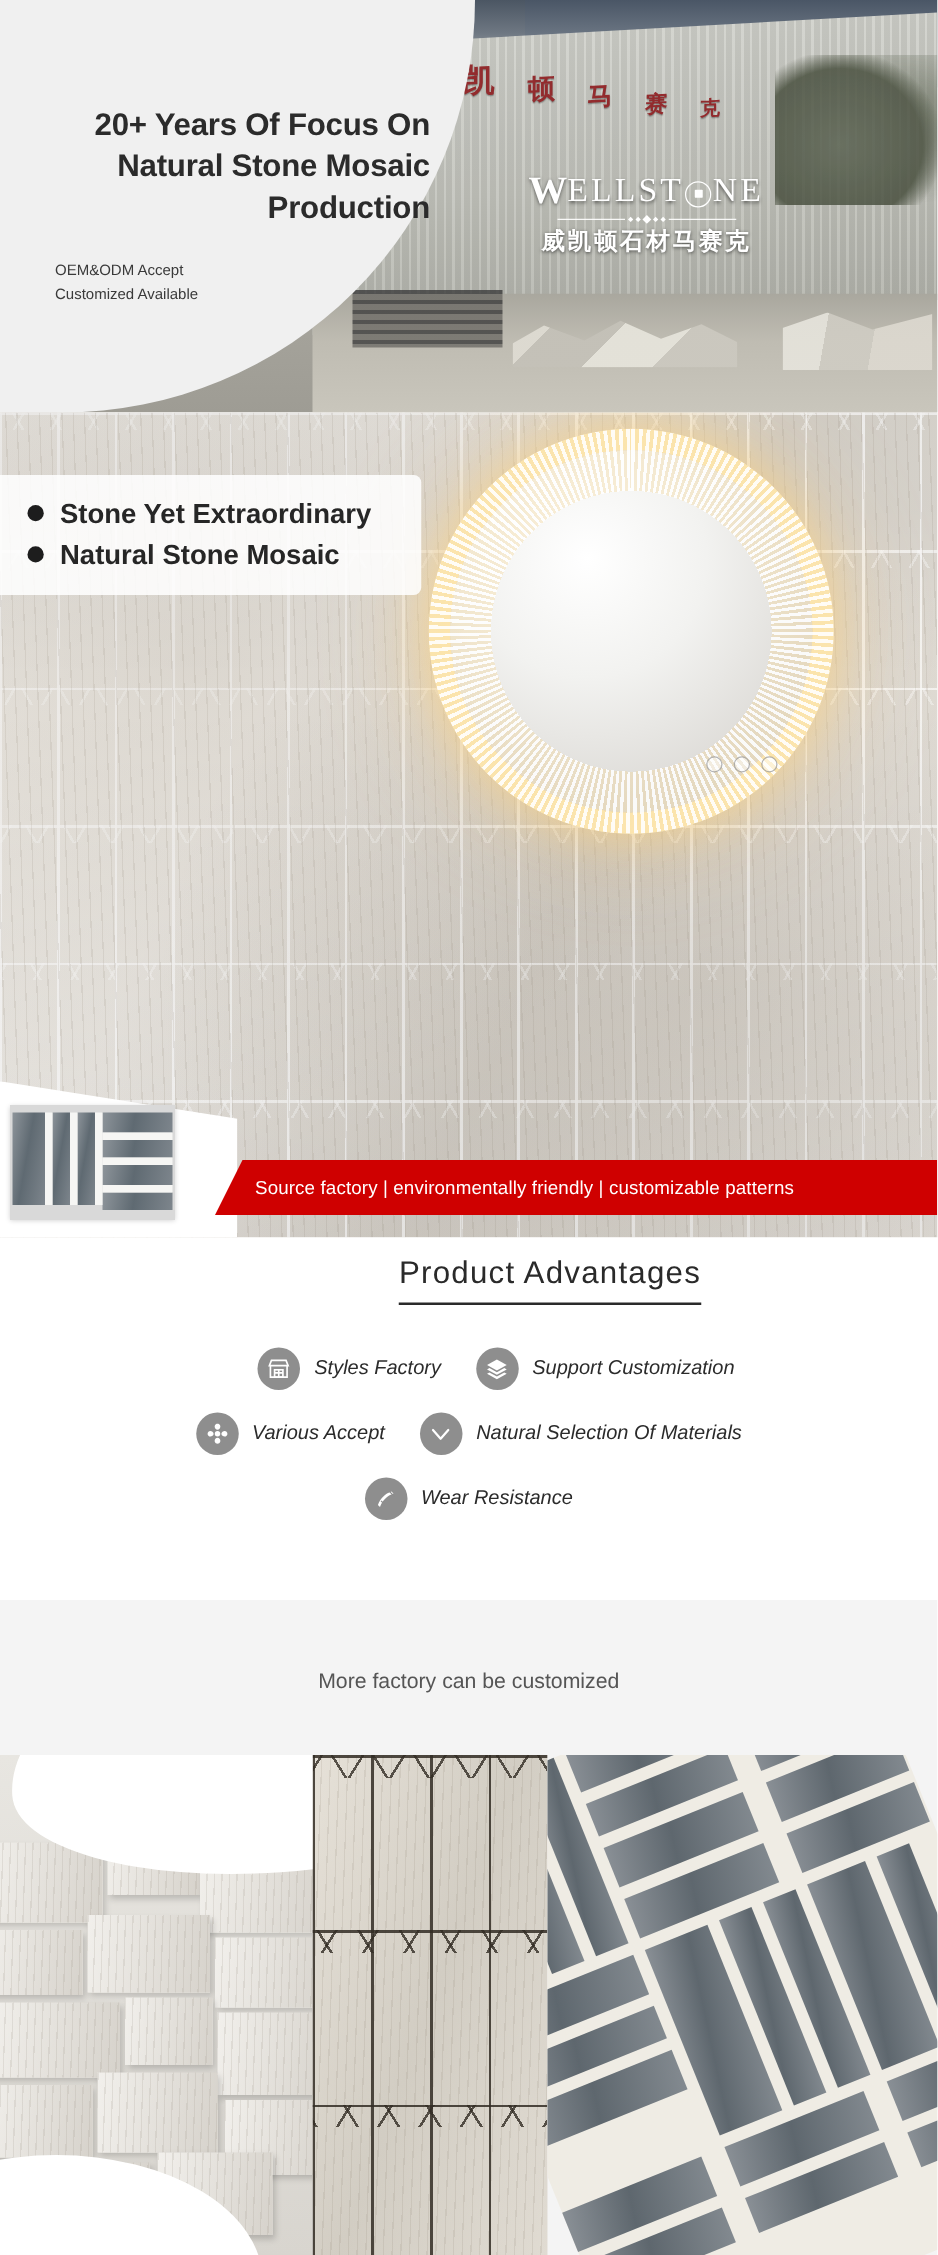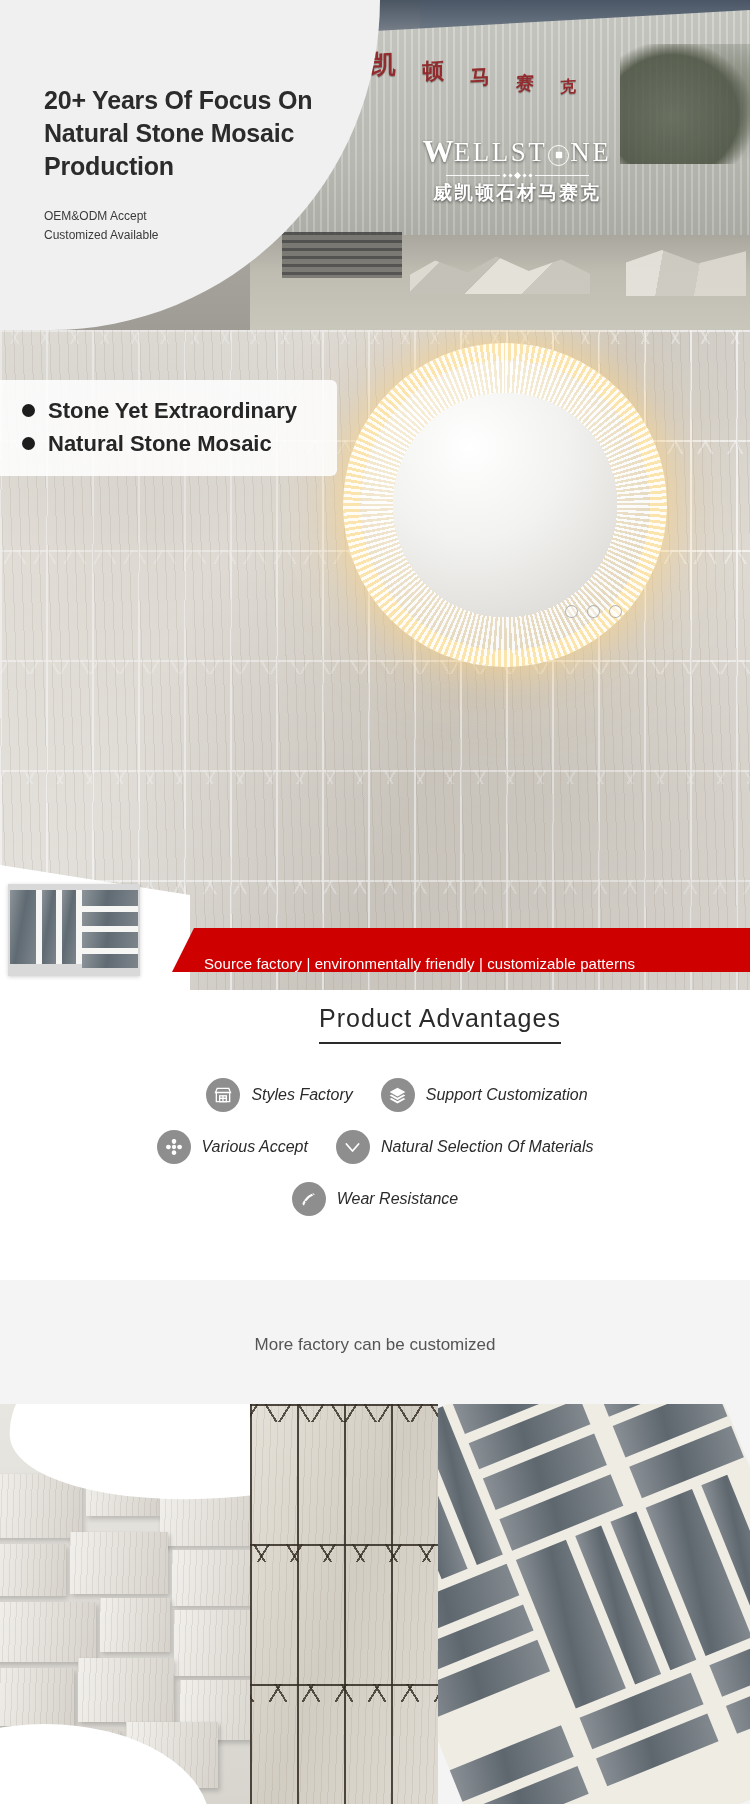--- a/index.html
+++ b/index.html
@@ -97,21 +97,21 @@
   .hero-panel {
     position:absolute; top:0; left:0;
     width:380px; height:330px;
     background:#f0f0f0;
     border-radius:0 0 330px 0;
     z-index:5;
   }
   .hero-text { position:absolute; top:0; left:0; width:380px; height:330px; z-index:6; padding:84px 0 0 44px; }
   .hero-title {
     font-size:25px; font-weight:800; color:#2b2b2b;
-    line-height:1.32; letter-spacing:-.2px; max-width:300px;
+    line-height:1.32; letter-spacing:-.2px; max-width:300px;text-align:right;
   }
   .hero-sub {
     margin-top:24px; font-size:12px; color:#3a3a3a; line-height:1.6; font-weight:400;
   }
 
   
   .logo-wm {
     position:absolute; z-index:7;
     left:392px; top:134px; width:250px;
     text-align:center; color:#fff;
@@ -253,21 +253,21 @@
   }
   .thumb u {
     position:absolute; display:block; background:#f6f6f4;
   }
 
   
   .ribbon {
     position:absolute; left:172px; bottom:18px; right:0; height:44px;
     background:#cf0000; z-index:8;
     clip-path:polygon(22px 0, 100% 0, 100% 100%, 0 100%);
-    display:flex; align-items:flex-end;margin-top:24px;
+    display:flex; align-items:center;margin-top:24px;
   }
   .ribbon-txt {
     color:#fff; font-size:15px; font-weight:400;
     padding-left:32px; letter-spacing:.1px; white-space:nowrap;
   }
 
   
   .adv { position:relative; width:750px; height:290px; background:#fff; padding-top:14px; }
   .adv-title-wrap { text-align:center; padding-left:130px; }
   .adv-title {

